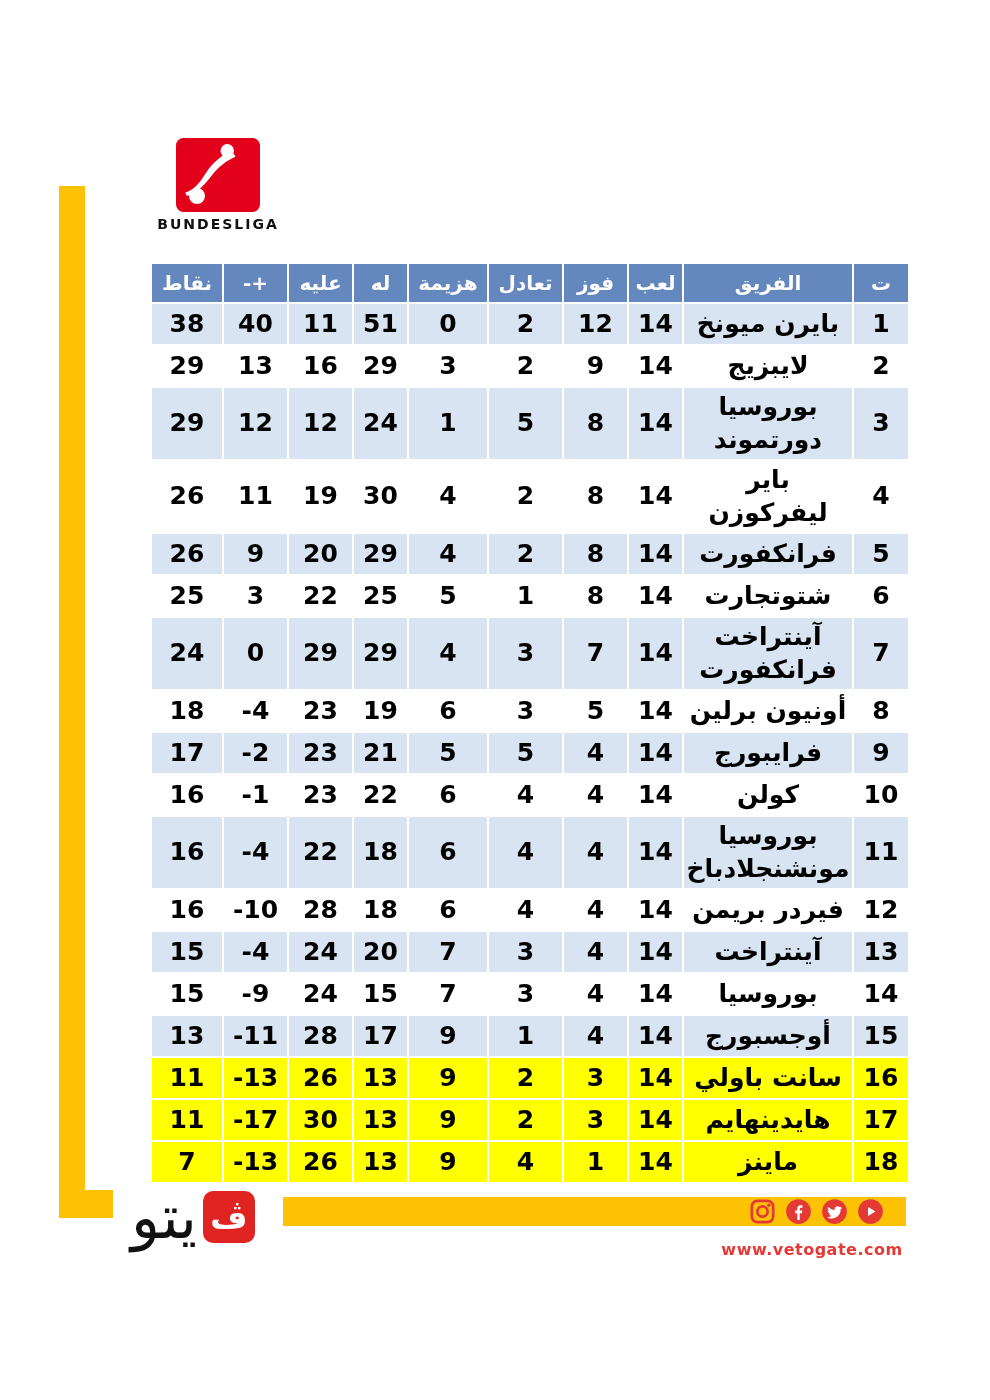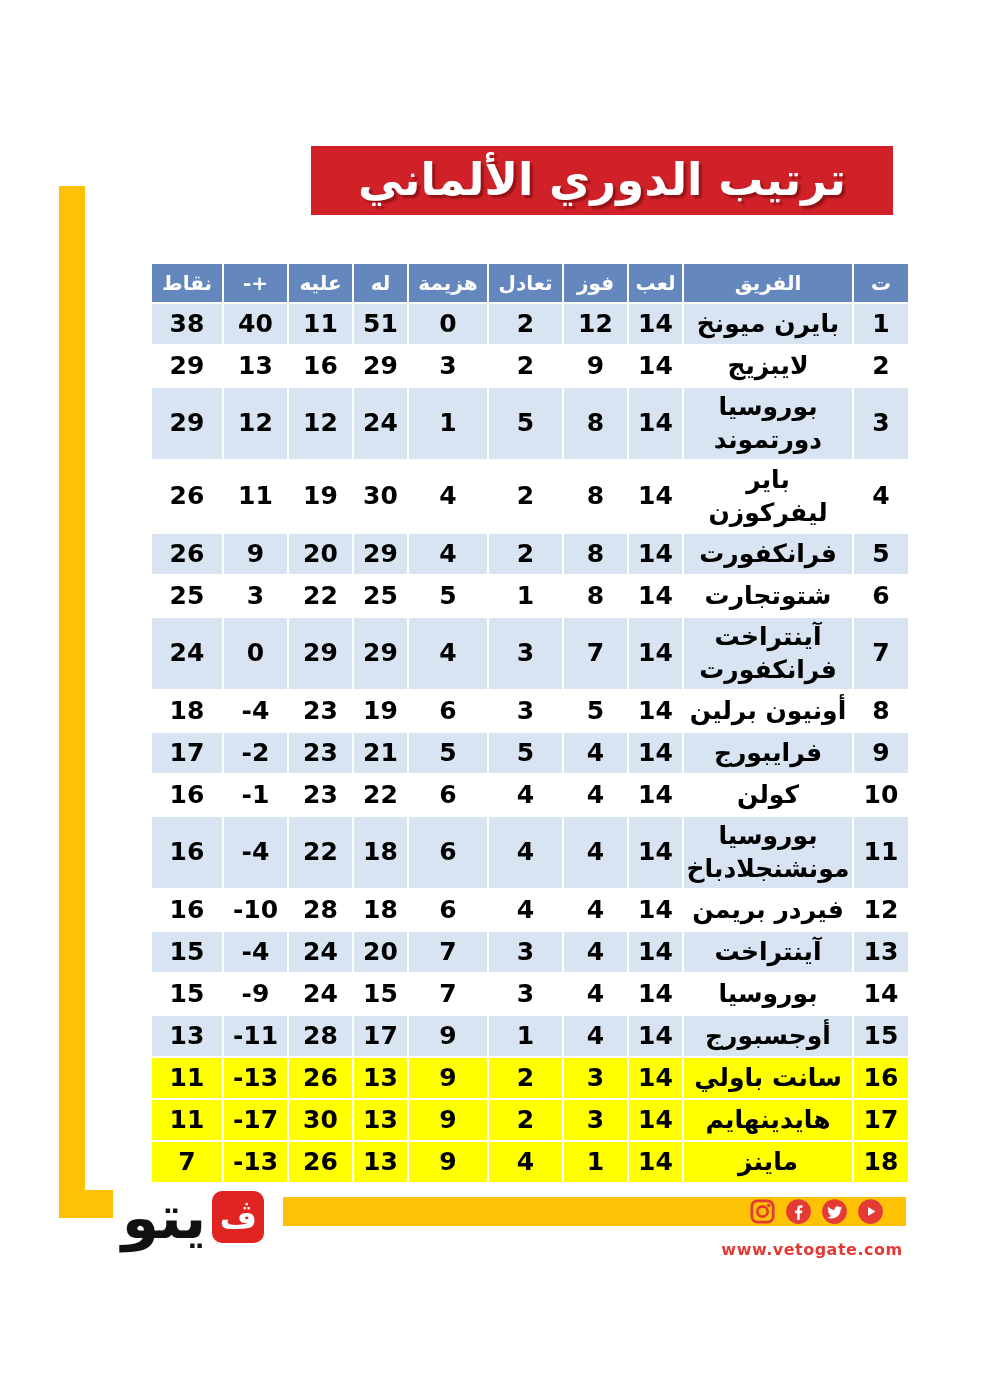--- a/index.html
+++ b/index.html
@@ -40,41 +40,49 @@
   tbody tr:nth-child(even) { background: #ffffff; }
   tbody tr:nth-child(odd)  { background: #d8e4f2; }
   tbody tr.relegation { background: #ffff00; }
 
   
   .veto-logo { position: absolute; left: 112px; top: 1170px; width: 162px; height: 94px;
                display: flex; direction: rtl; align-items: center; justify-content: center; gap: 6px; }
   .veto-box { width: 52px; height: 52px; border-radius: 10px; background: #e02421;
               display: flex; align-items: center; justify-content: center;
               color: #fff; font-size: 32px; font-weight: bold; }
-  .veto-rest { font-size: 60px; font-weight: bold; color: #111; line-height: 1; }
+  .veto-rest { font-size: 60px; font-weight: normal; color: #111; line-height: 1; }
 
   
   .social-row { position: absolute; left: 749px; top: 1198px; display: flex; gap: 9px; }
   .social-row .icon { width: 27px; height: 27px; display: block; }
   .social-row svg { width: 27px; height: 27px; display: block; }
   .website { position: absolute; left: 712px; top: 1240px; width: 200px; text-align: center;
              font-size: 16px; font-weight: bold; color: #e43a36; letter-spacing: 0.5px; }
 </style>
 </head>
 <body>
 
 <div id="page">
 
   <div class="vbar"></div>
   <div class="vbar-foot"></div>
 
-
-  <div class="title-banner">
-    <span>ترتيب الدوري الألماني</span>
+  <div class="bundesliga">
+    <span>
+      <svg viewBox="0 0 100 88">
+        <rect width="100" height="88" rx="9" fill="#e2001a"></rect>
+        <circle cx="61" cy="15" r="8" fill="#ffffff"></circle>
+        <path d="M13 69 C28 64 35 54 43 44 C51 34 59 28 71 22 L65 14 C54 22 44 29 36 41 C28 53 23 61 11 65 Z" fill="#ffffff"></path>
+        <circle cx="25" cy="69" r="9.5" fill="#ffffff"></circle>
+      </svg>
+    </span>
+    <div class="bl-wordmark">BUNDESLIGA</div>
   </div>
+
 
   <div class="table-wrap">
     <table>
       <colgroup>
         <col style="width:56px">
           <col style="width:170px">
           <col style="width:55px">
           <col style="width:65px">
         <col style="width:75px">
           <col style="width:80px">

